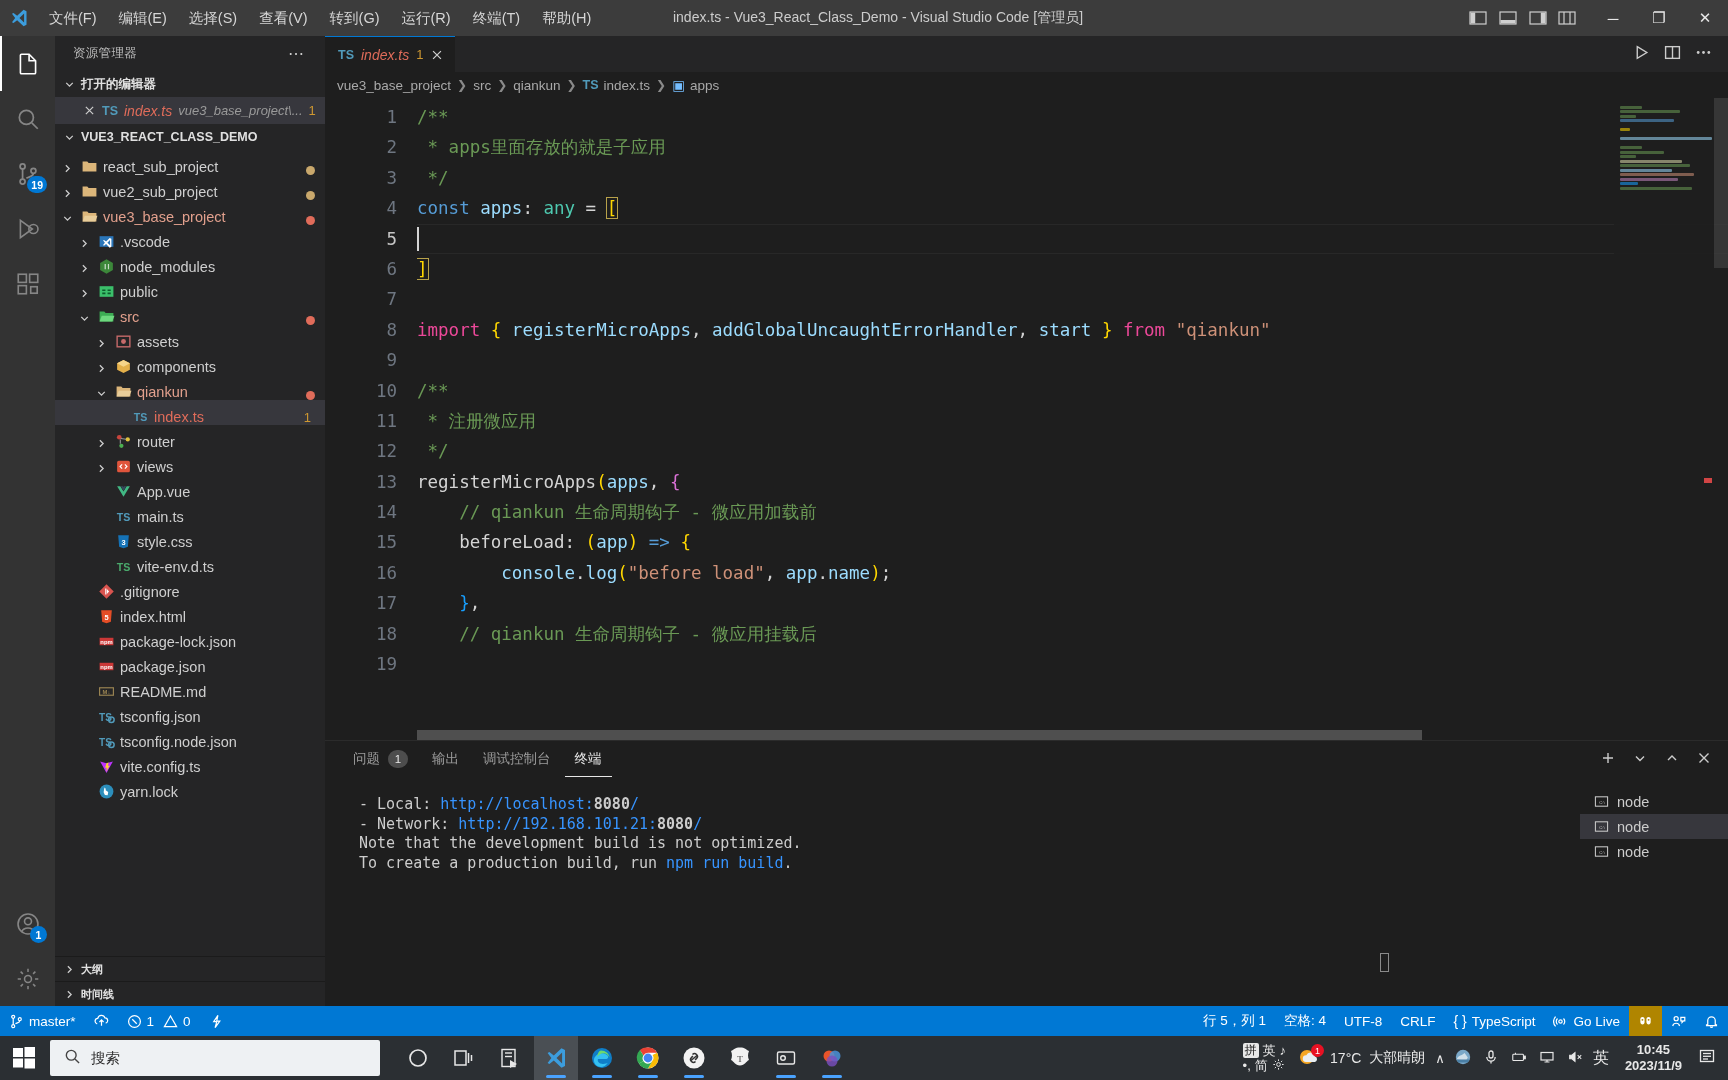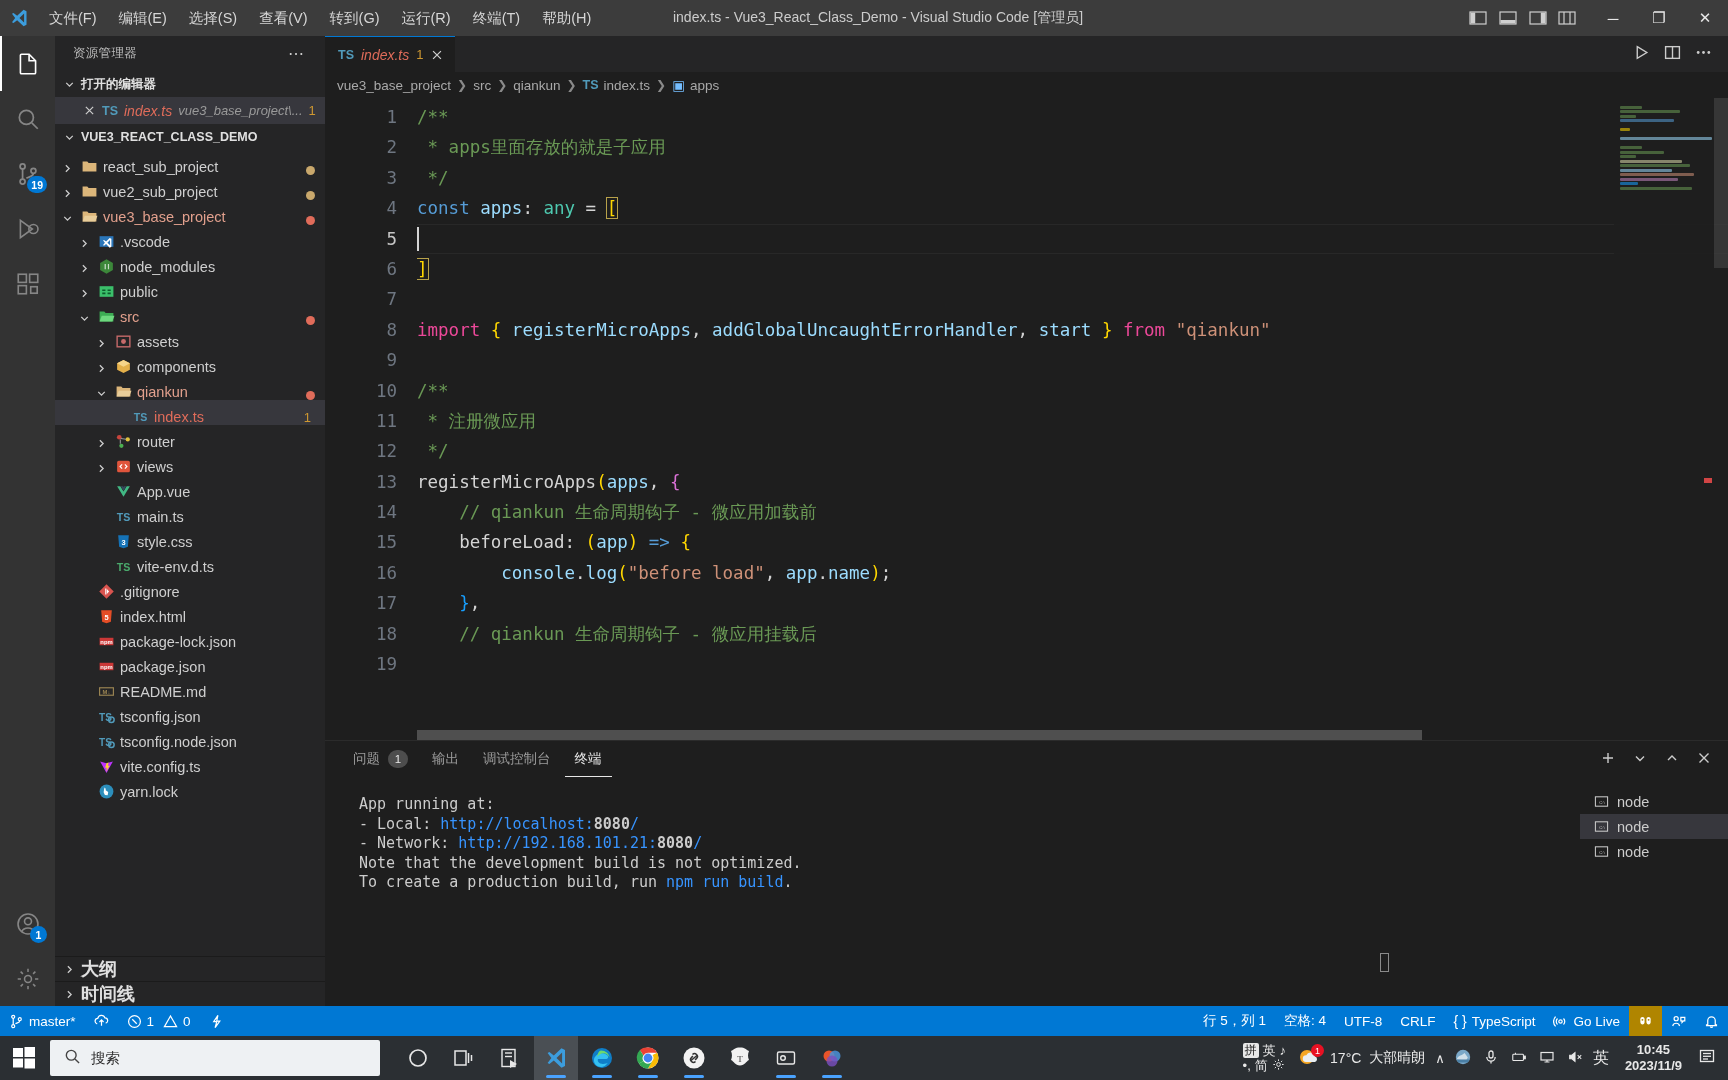--- a/index.html
+++ b/index.html
@@ -95,21 +95,21 @@
   .row .chev.hidden { visibility: hidden; }
   .ficon { width: 18px; height: 17px; display:flex; align-items:center; justify-content:center; flex:0 0 18px; }
   .ficon svg { width: 17px; height: 17px; }
   .dot { margin-left:auto; margin-right: 10px; width: 9px; height: 9px; border-radius:50%; }
   .rowbadge { margin-left:auto; margin-right: 14px; color:#cd9731; font-size:13px; }
   .name-mod { color:#e2a08d; }
   .name-err { color:#e06c5a; }
   .bottom-sections { margin-top: auto; }
   .bsec {
     height: 25px; display:flex; align-items:center; gap:4px; padding-left:6px;
-    font-size:18px; font-weight:700; color:#e0e0e0; border-top:1px solid #1b1b1b;
+    font-size:11px; font-weight:700; color:#e0e0e0; border-top:1px solid #1b1b1b;
   }
 
   
   .editor-area { flex: 1 1 auto; display: flex; flex-direction: column; min-width: 0; background:#1e1e1e; }
   .tabs-row { height: 36px; background: #252526; display: flex; align-items: stretch; flex:0 0 36px; }
   .tab {
     display:flex; align-items:center; gap:7px; padding: 0 11px 0 13px; background:#1e1e1e;
     border-top: 1px solid #0078d4; position: relative; min-width: 120px; font-size: 14px;
   }
   .tab .tname { color:#e06c5a; font-style: italic; }
@@ -933,21 +933,20 @@
                   <path d="M4 10l4-4 4 4"></path>
                 </svg></span>
             <span><svg viewBox="0 0 16 16" stroke="currentColor" stroke-width="1.4">
                   <path d="M3.5 3.5l9 9M12.5 3.5l-9 9"></path>
                 </svg></span>
           </div>
         </div>
         <div class="panel-body">
           <div class="term-output" id="termout">
             <div class="term-cursorbox"></div>
-          <div><span>App running at:</span></div>
               <div><span>- Local:   </span><span class="t-link">http://localhost:</span><span class="t-link t-bold">8080</span><span class="t-link">/</span></div>
               <div><span>- Network: </span><span class="t-link">http://192.168.101.21:</span><span class="t-link t-bold">8080</span><span class="t-link">/</span></div>
               <div><span> </span></div>
               <div><span>Note that the development build is not optimized.</span></div>
               <div><span>To create a production build, run </span><span class="t-cmd">npm run build</span><span>.</span></div>
             </div>
           <div class="term-list" id="termlist">
               <div class="term-item">
                 <span style="display: inline-flex;">
                   <svg viewBox="0 0 16 16" fill="none" stroke="#cccccc" stroke-width="1.1">

